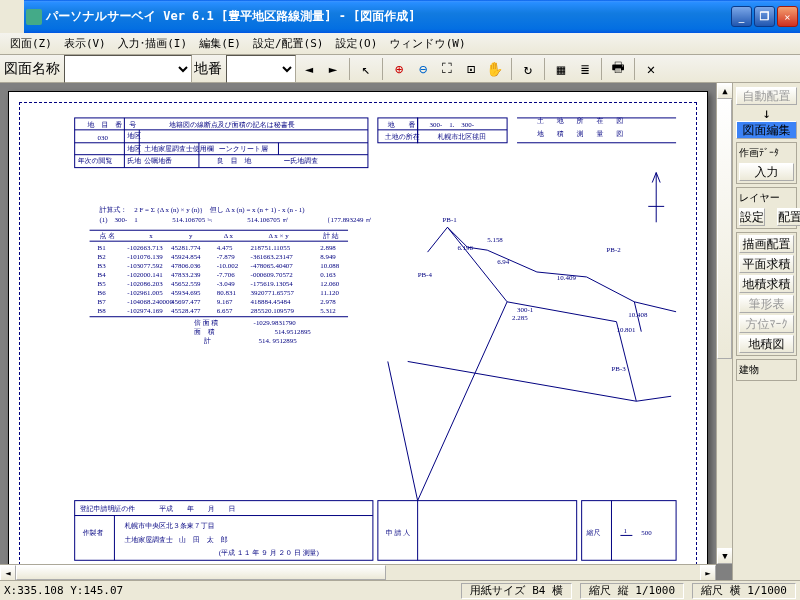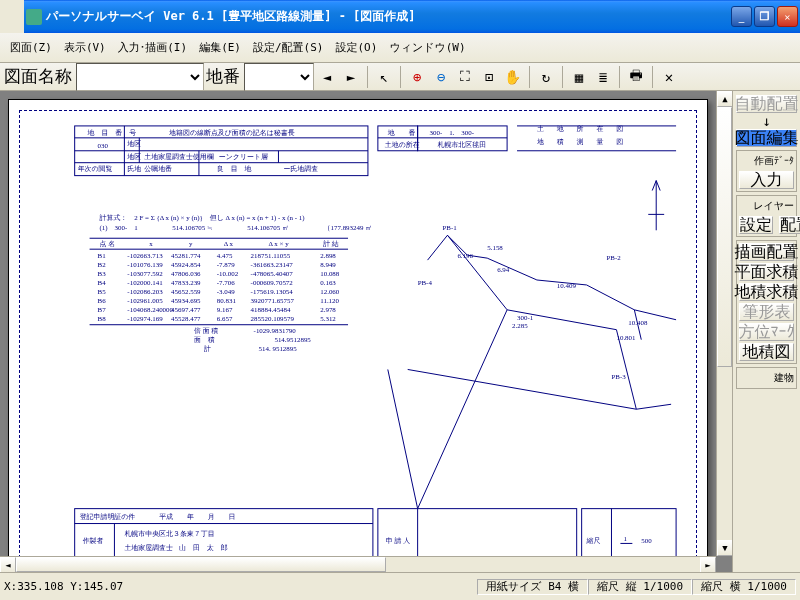--- a/index.html
+++ b/index.html
@@ -4,41 +4,41 @@
 <style>
 * { box-sizing: border-box; margin: 0; padding: 0; font-family: "MS Gothic", "MS PGothic", monospace; font-size: 11px; }
 body { background: #ece9d8; overflow: hidden; }
 .window { width: 800px; height: 600px; display: flex; flex-direction: column; }
 .titlebar { background: linear-gradient(to bottom, #0058e6 0%, #3a93ff 4%, #288eff 8%, #127be0 40%, #036fe2 88%, #0262e0 95%, #0054e3 100%); height: 33px; display: flex; align-items: center; padding: 0 2px; color: white; font-weight: bold; margin-left: 24px; }
 .titlebar .icon { width: 16px; height: 16px; background: #4a8; margin-right: 4px; border-radius: 2px; }
 .titlebar .title { flex: 1; font-size: 12px; }
 .winbtns { display: flex; gap: 2px; }
 .winbtn { width: 21px; height: 21px; background: linear-gradient(to bottom, #7ba7e8, #2157b0); border: 1px solid #0a3a8a; border-radius: 3px; color: white; display: flex; align-items: center; justify-content: center; font-family: Tahoma; font-weight: bold; font-size: 11px; cursor: pointer; }
 .winbtn.close { background: linear-gradient(to bottom, #f4a070, #d03020); border-color: #a01a10; }
-.menubar { background: linear-gradient(to bottom, #f4f3ee, #ece9d8); height: 30px; display: flex; align-items: center; padding: 0 4px; border-bottom: 1px solid #aca899; }
+.menubar { background: linear-gradient(to bottom, #f4f3ee, #ece9d8); height: 22px; display: flex; align-items: center; padding: 0 4px; border-bottom: 1px solid #aca899; }
 .menubar .mi { padding: 2px 6px; cursor: pointer; }
 .toolbar { background: linear-gradient(to bottom, #f4f3ee, #ece9d8); height: 28px; display: flex; align-items: center; padding: 2px 4px; border-bottom: 1px solid #aca899; gap: 2px; }
-.tlabel { font-size: 17px; margin-right: 2px; }
+.tlabel { font-size: 14px; margin-right: 2px; }
 .combo { height: 20px; background: white; border: 1px inset #aca899; font-size: 11px; padding: 13px 2px; }
 .tsep { width: 1px; height: 22px; background: #aca899; margin: 0 3px; }
 .tbtn { width: 22px; height: 22px; border: 1px solid transparent; background: transparent; display: flex; align-items: center; justify-content: center; cursor: pointer; font-size: 14px; }
 .main { flex: 1; display: flex; overflow: hidden; }
 .canvas-area { flex: 1; background: #808080; position: relative; overflow: auto; }
 .paper { position: absolute; top: 8px; left: 8px; width: 700px; height: 520px; background: white; border: 1px solid #000; box-shadow: 3px 3px 6px rgba(0,0,0,0.4); }
 .paper-inner { position: absolute; top: 10px; left: 10px; right: 10px; bottom: 10px; border: 1.5px dashed #000080; }
 .drawing { position: absolute; inset: 0; }
 .drawing text, .drawing line, .drawing rect, .drawing path, .drawing polyline { stroke: #000080; fill: none; }
 .drawing text { fill: #000080; stroke: none; font-size: 7px; font-family: "MS Gothic"; }
 .sidebar { width: 68px; background: #ece9d8; border-left: 1px solid #aca899; display: flex; flex-direction: column; padding: 4px 3px; gap: 3px; overflow-y: auto; }
 .side-group { border: 1px solid #aca899; background: #ece9d8; padding: 2px; display: flex; flex-direction: column; gap: 2px; }
-.side-btn { height: 18px; background: linear-gradient(to bottom, #fff, #ece9d8); border: 1px outset #fff; font-size: 16px; cursor: pointer; display: flex; align-items: center; justify-content: center; white-space: nowrap; }
+.side-btn { height: 18px; background: linear-gradient(to bottom, #fff, #ece9d8); border: 1px outset #fff; font-size: 12px; cursor: pointer; display: flex; align-items: center; justify-content: center; white-space: nowrap; }
 .side-btn.dis { color: #999; }
-.side-lbl { font-size: 10px; text-align: right; padding: 1px 0; }
+.side-lbl { font-size: 10px; text-align: left; padding: 1px 0; }
 .side-arrow { text-align: center; font-size: 14px; line-height: 10px; }
-.statusbar { height: 28px; background: #ece9d8; border-top: 1px solid #aca899; display: flex; align-items: center; padding: 0 4px; }
+.statusbar { height: 20px; background: #ece9d8; border-top: 1px solid #aca899; display: flex; align-items: center; padding: 0 4px; gap: 8px; }
 .statusbar .cell { border: 1px inset #fff; padding: 1px 8px; height: 16px; display: flex; align-items: center; }
 .statusbar .spacer { flex: 1; }
 .scrollbar-h { position: absolute; bottom: 0; left: 0; right: 16px; height: 16px; background: #ece9d8; border-top: 1px solid #aca899; display: flex; }
 .scrollbar-v { position: absolute; top: 0; right: 0; bottom: 16px; width: 16px; background: #ece9d8; border-left: 1px solid #aca899; }
 .sbtn { width: 16px; height: 16px; background: linear-gradient(#fff,#ece9d8); border: 1px outset #fff; font-size: 9px; display:flex; align-items:center; justify-content:center; cursor:pointer; }
 .sthumb { background: linear-gradient(#fff,#ece9d8); border: 1px outset #fff; }
 </style>
 </head>
 <body>
 
@@ -261,21 +261,21 @@
     <div class="sidebar">
       <button class="side-btn dis">自動配置</button>
       <div class="side-arrow">↓</div>
       <button class="side-btn" style="background:#3b82f6">図面編集</button>
       <div class="side-group">
         <div class="side-lbl">作画ﾃﾞｰﾀ</div>
         <button class="side-btn">入力</button>
       </div>
       <div class="side-group">
         <div class="side-lbl">レイヤー</div>
-        <div style="display:flex;gap:6px">
+        <div style="display:flex;gap:12px">
           <button class="side-btn" style="flex:1">設定</button>
           <button class="side-btn" style="flex:1">配置</button>
         </div>
       </div>
       <div class="side-group">
         <button class="side-btn">描画配置</button>
         <button class="side-btn">平面求積</button>
         <button class="side-btn">地積求積</button>
         <button class="side-btn dis">筆形表</button>
         <button class="side-btn dis">方位ﾏｰｸ</button>

